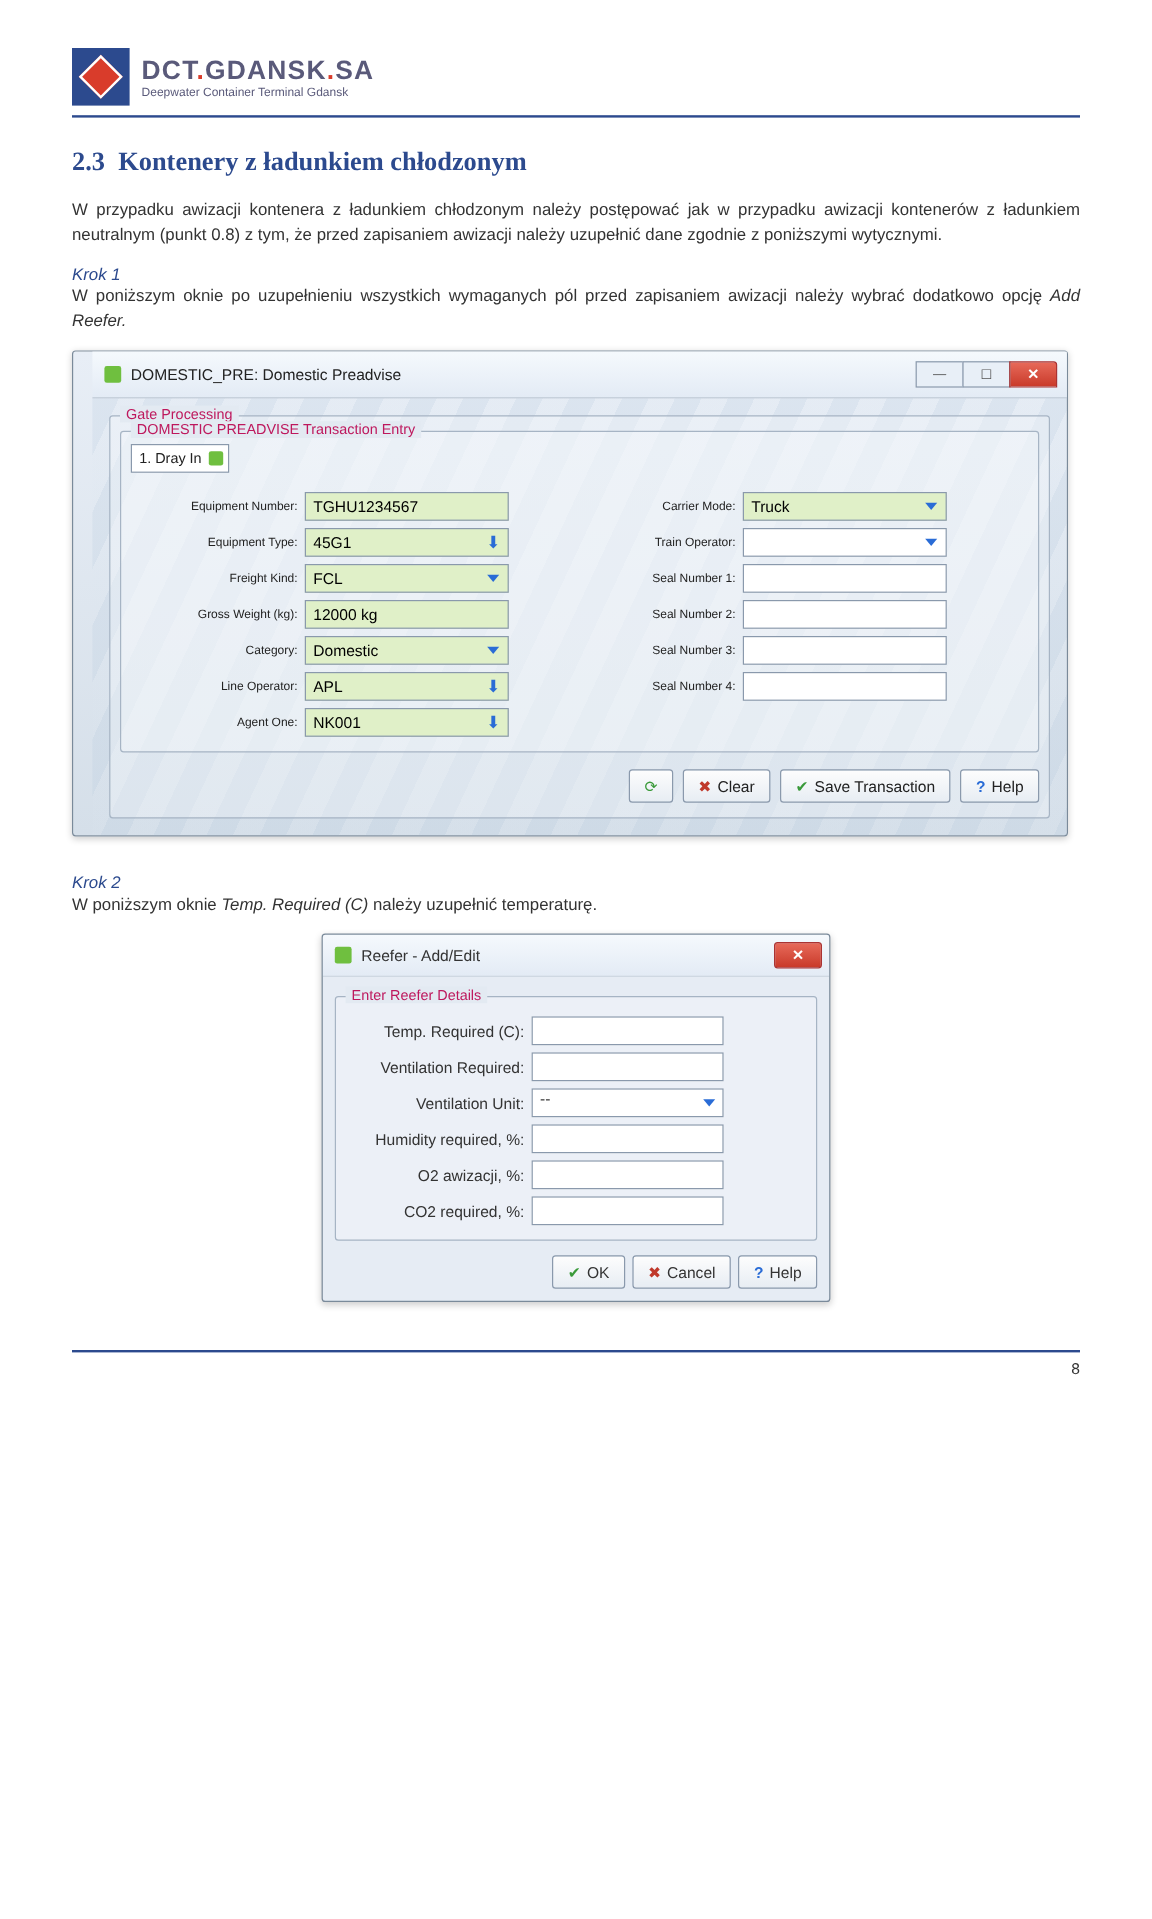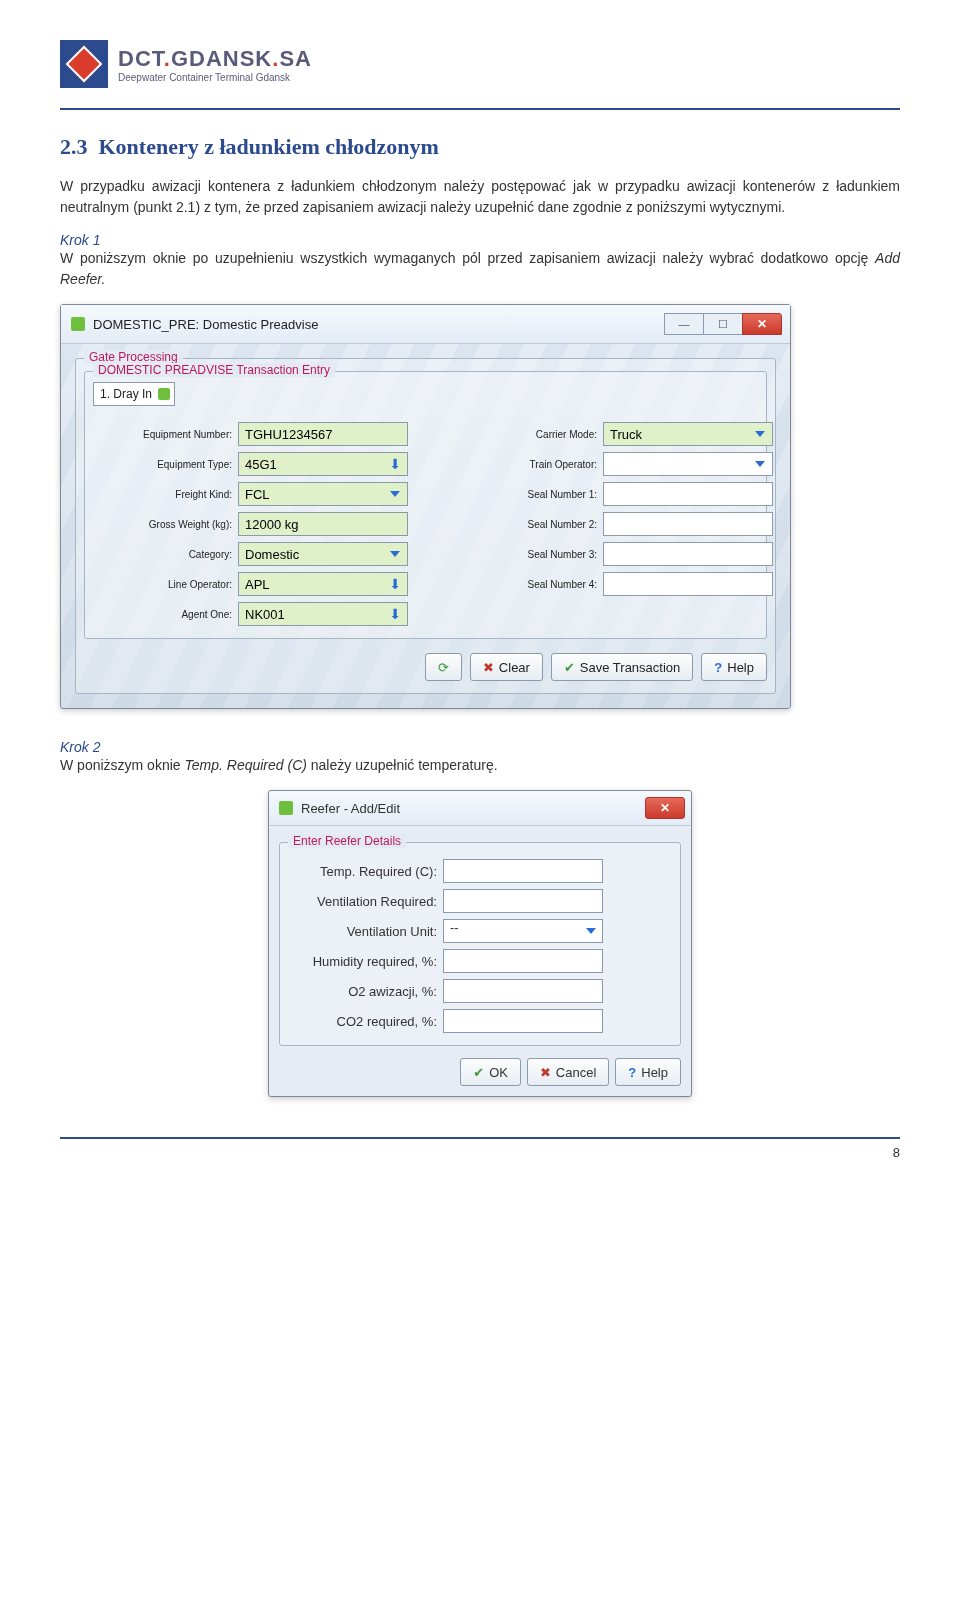--- a/index.html
+++ b/index.html
@@ -9,21 +9,21 @@
     font-family: Verdana, Arial, sans-serif;
     font-size: 14px;
     color: #333;
     background: #fff;
     width: 960px;
   }
   .header-brand {
     display: flex;
     align-items: center;
     gap: 10px;
-    margin-bottom: 20px;
+    margin-bottom: 8px;
   }
   .brand-logo {
     width: 48px; height: 48px;
     background: #2c4a8e;
     display: flex; align-items: center; justify-content: center;
   }
   .brand-logo-inner {
     width: 26px; height: 26px;
     background: #d93c2b;
     transform: rotate(45deg);
@@ -44,21 +44,22 @@
   .win {
     border: 1px solid #7a8a9a;
     background: linear-gradient(#e8eef6, #d5dfe9);
     border-radius: 3px;
     margin: 10px 0 30px 0;
     box-shadow: 0 2px 6px rgba(0,0,0,.2);
     font-family: "Segoe UI", Tahoma, sans-serif;
     font-size: 13px;
     color: #222;
     position: relative;
-    width: 731px;
+    width: 830px;
+    padding-left: 16px;
   }
   .win-titlebar {
     display: flex; align-items: center; justify-content: space-between;
     padding: 8px 8px 8px 10px;
     background: linear-gradient(#f5f9fd, #e3ebf5);
     border-bottom: 1px solid #c0cad6;
   }
   .win-titlebar .title-left { display: flex; align-items: center; gap: 8px; }
   .win-icon { width: 14px; height: 14px; background: #6fbf3f; border-radius: 2px; }
   .win-ctrls { display: flex; gap: 0; }
@@ -186,21 +187,21 @@
     </div>
     <div class="line2">Deepwater Container Terminal Gdansk</div>
   </div>
 </div>
 <hr class="hr-top">
 
 <h2 class="section">
   <span>2.3</span>&nbsp;&nbsp;<span>Kontenery z ładunkiem chłodzonym</span>
 </h2>
 
-<p class="body">W przypadku awizacji kontenera z ładunkiem chłodzonym należy postępować jak w przypadku awizacji kontenerów z ładunkiem neutralnym (punkt 2.1) z tym, że przed zapisaniem awizacji należy uzupełnić dane zgodnie z poniższymi wytycznymi.</p>
+<p class="body">W przypadku awizacji kontenera z ładunkiem chłodzonym należy postępować jak w przypadku awizacji kontenerów z ładunkiem neutralnym (punkt 0.8) z tym, że przed zapisaniem awizacji należy uzupełnić dane zgodnie z poniższymi wytycznymi.</p>
 
 <p class="krok">Krok 1</p>
 <p class="body">
   <span>W poniższym oknie po uzupełnieniu wszystkich wymaganych pól przed zapisaniem awizacji należy wybrać dodatkowo opcję </span><span class="italic">Add Reefer.</span>
 </p>
 
 <div class="win">
   <div class="win-titlebar">
     <div class="title-left">
       <span class="win-icon"></span>

